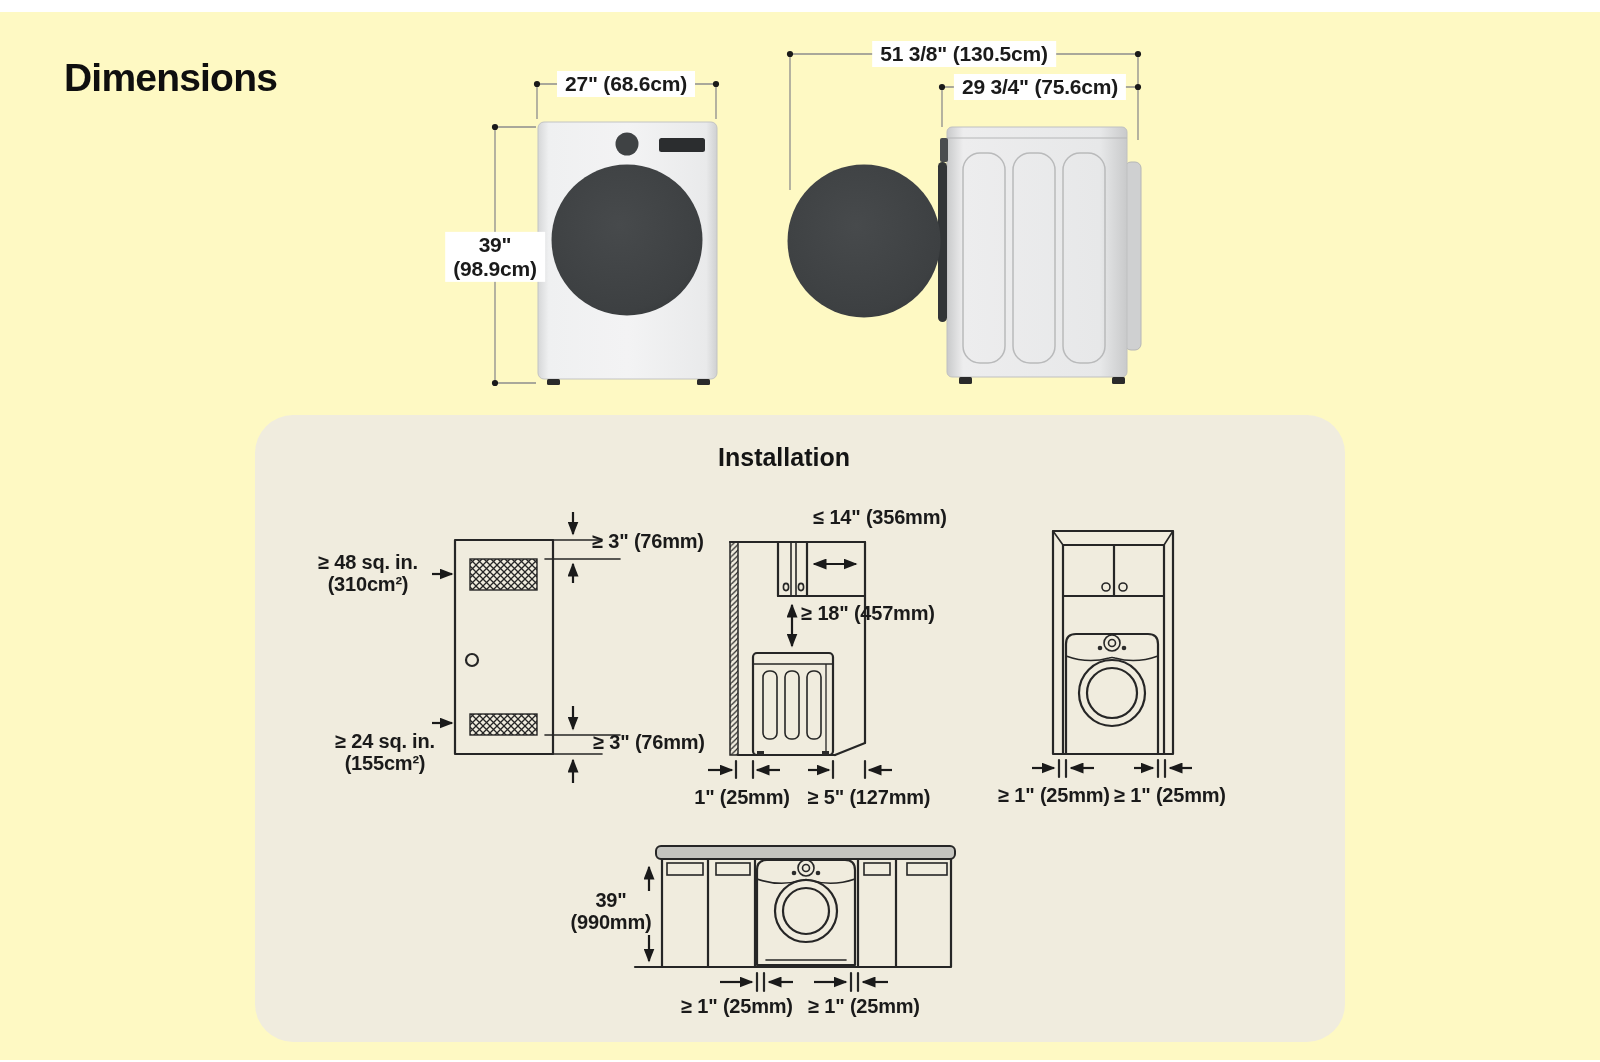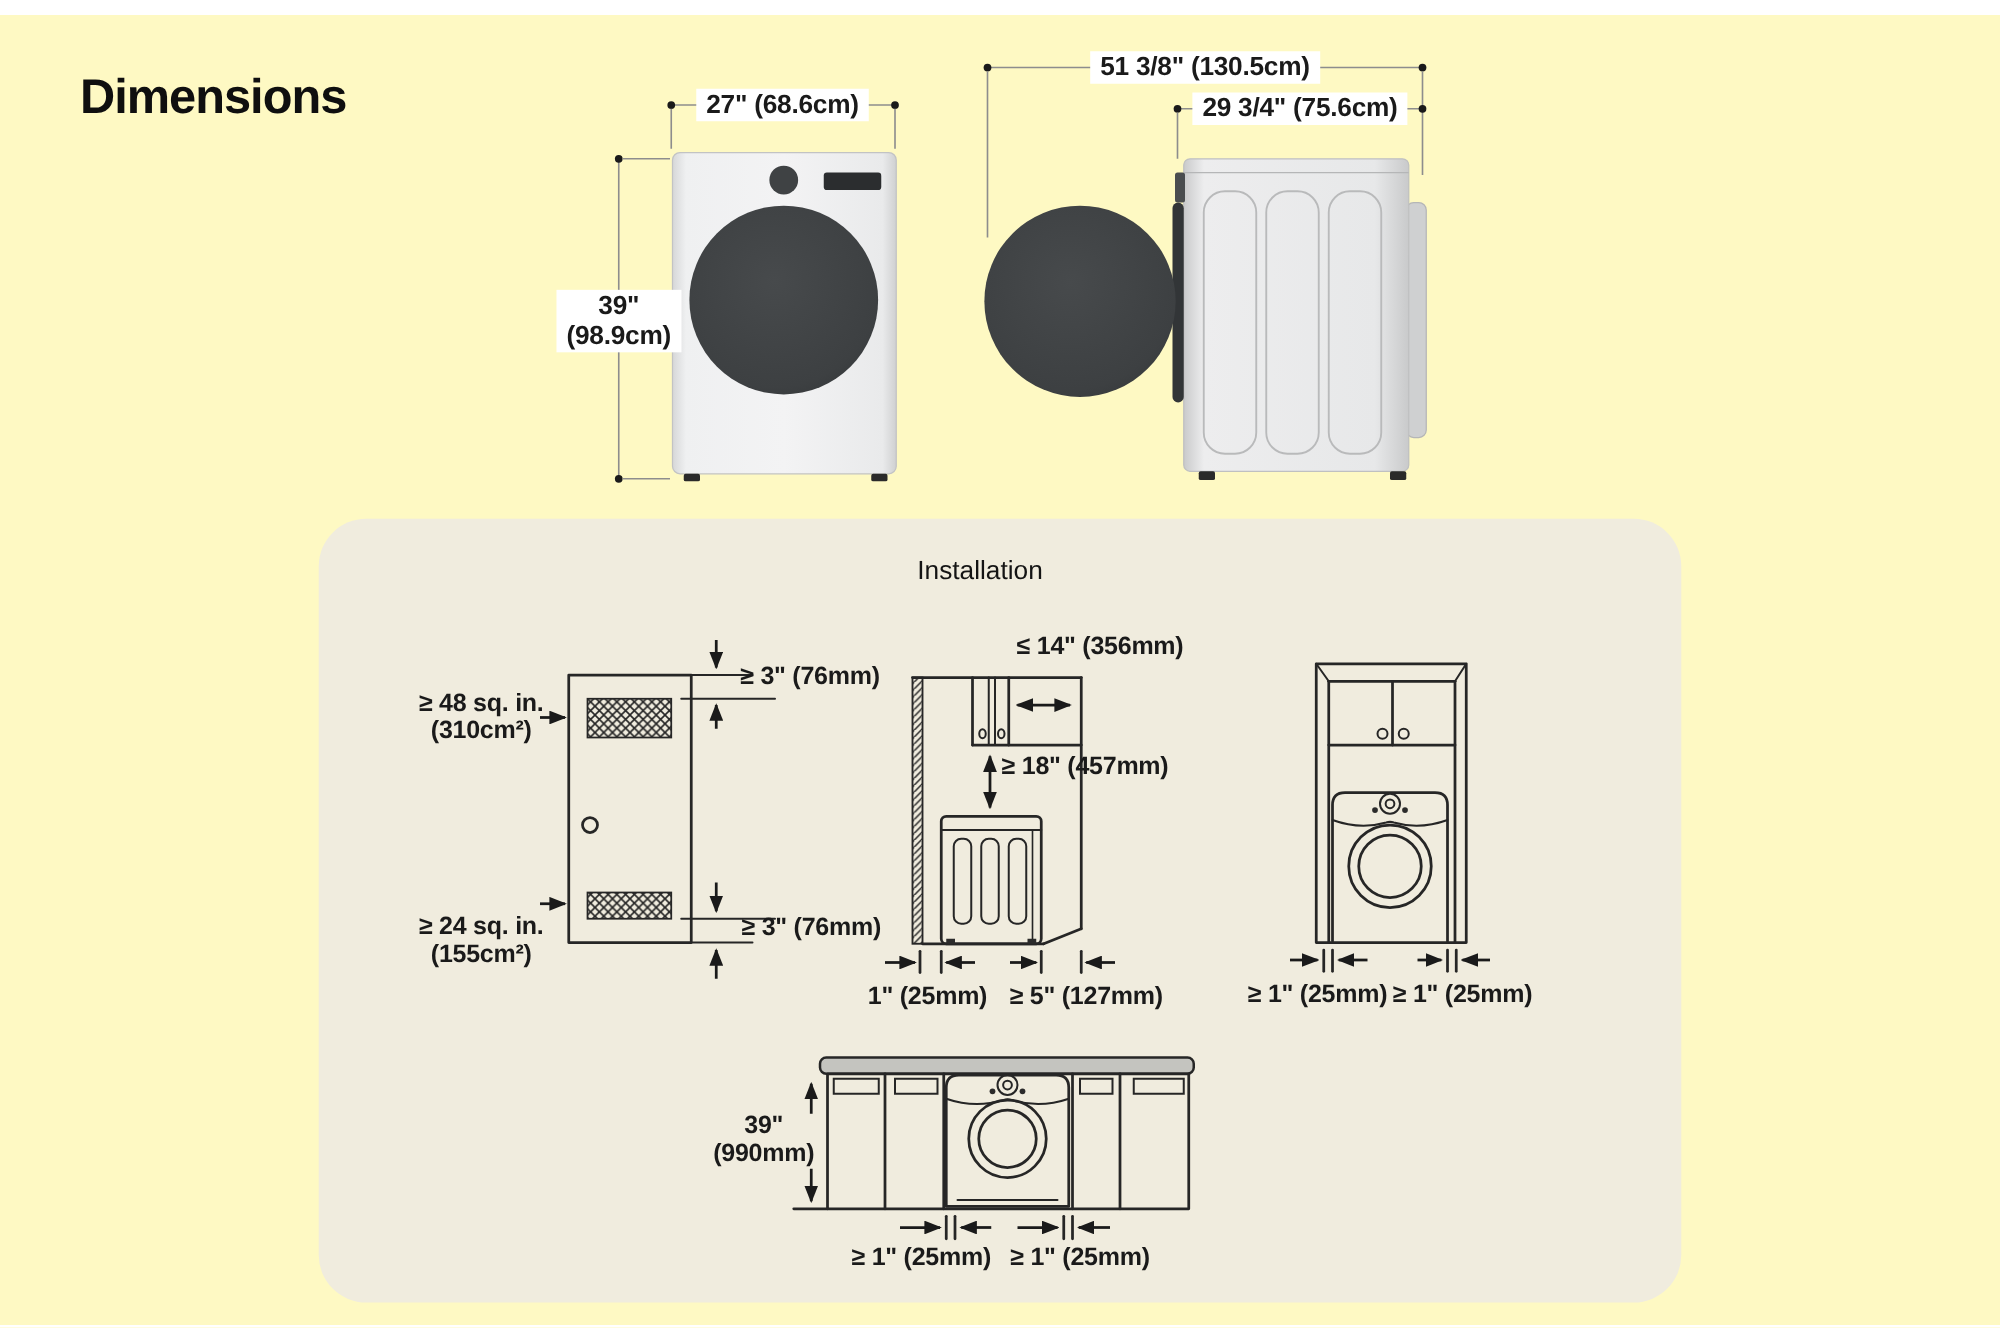--- a/index.html
+++ b/index.html
@@ -8,21 +8,21 @@
   .panel{position:absolute;left:255px;top:403px;width:1090px;height:627px;
          background:#f0ecde;border-radius:38px;z-index:0;}
   svg.art{position:absolute;left:0;top:0;z-index:1;}
   .title{position:absolute;left:64px;top:44px;font-size:39px;font-weight:800;
          letter-spacing:-0.8px;color:#0f0f0f;z-index:2;}
   .lbl{position:absolute;transform:translate(-50%,-50%);font-weight:700;color:#1a1a1a;
        white-space:nowrap;text-align:center;z-index:2;}
   .sz20{font-size:20px;letter-spacing:-0.2px;line-height:1.08;}
   .sz21{font-size:21px;letter-spacing:-0.2px;}
   .bgw{background:#ffffff;padding:1px 8px;}
-  .ins-title{font-size:21px;font-weight:400;color:#141414;}
+  .ins-title{font-size:25px;font-weight:700;color:#141414;}
   
   .ln{stroke:#262626;stroke-width:2.2;fill:none;stroke-linecap:round;stroke-linejoin:round;}
   .ln15{stroke:#262626;stroke-width:1.6;fill:none;stroke-linecap:round;}
   .dim{stroke:#8d8d8d;stroke-width:1.3;fill:none;}
   .arr{stroke:#1a1a1a;stroke-width:2.2;fill:none;}
 </style>
 </head>
 <body>
 
 <div class="stage">
@@ -243,21 +243,21 @@
     <div>39"</div>
     <div>(98.9cm)</div>
   </div>
 
   <div class="lbl sz21 bgw" style="left:964px;top:42px;">51 3/8" (130.5cm)</div>
 
   <div class="lbl sz21 bgw" style="left:1040px;top:75px;">29 3/4" (75.6cm)</div>
 
   <div class="lbl ins-title" style="left:784px;top:445px;">Installation</div>
 
-  <div class="lbl sz20" style="left:385px;top:562px;text-align:center;">
+  <div class="lbl sz20" style="left:368px;top:562px;text-align:center;">
     <div>≥ 48 sq. in.</div>
     <div>(310cm²)</div>
   </div>
   <div class="lbl sz20" style="left:385px;top:741px;">
     <div>≥ 24 sq. in.</div>
     <div>(155cm²)</div>
   </div>
   <div class="lbl sz20" style="left:648px;top:530px;">≥ 3" (76mm)</div>
   <div class="lbl sz20" style="left:649px;top:731px;">≥ 3" (76mm)</div>
 

